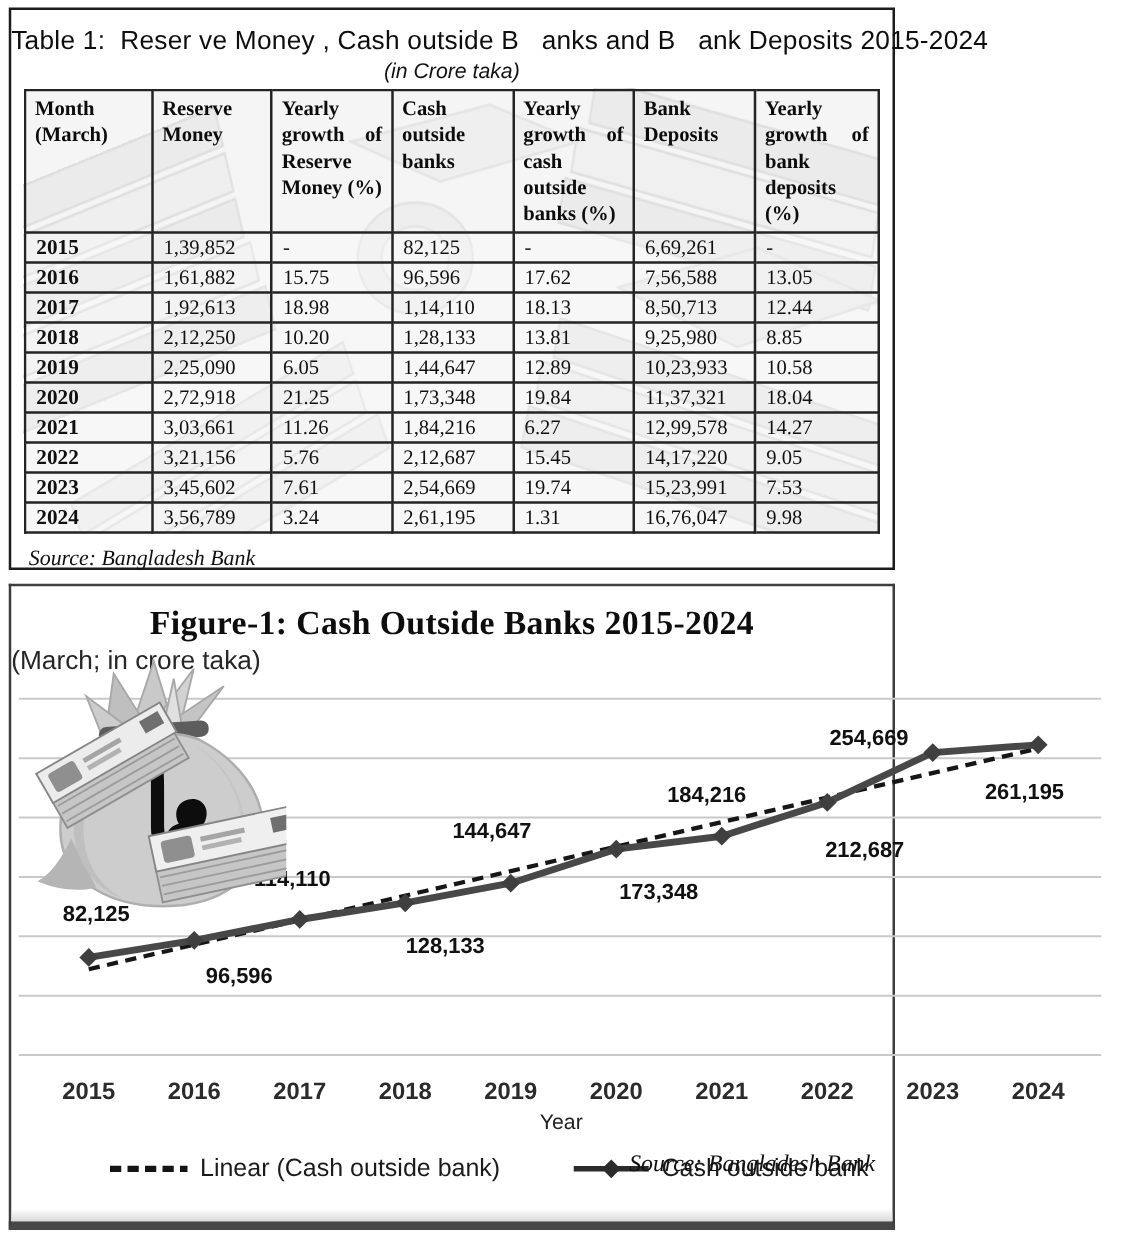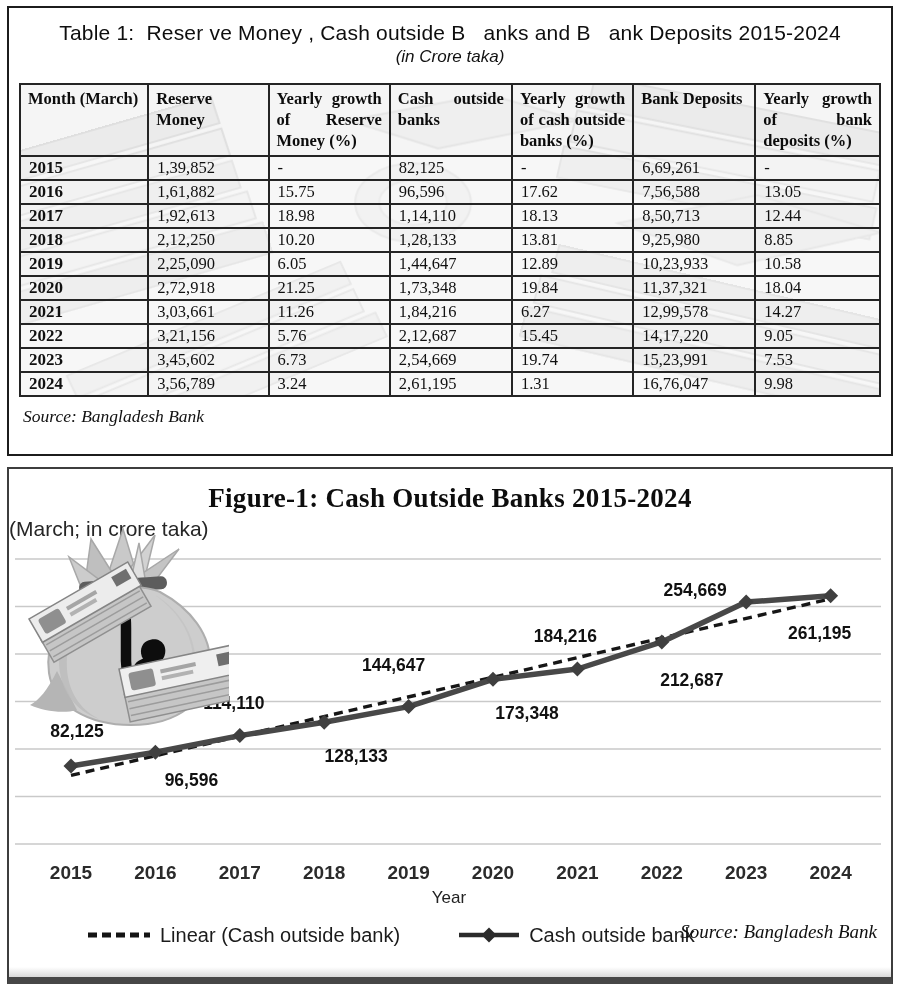--- a/index.html
+++ b/index.html
@@ -2,33 +2,33 @@
 <html><head>
 <meta charset="utf-8">
 <style>
   * { margin:0; padding:0; box-sizing:border-box; }
   html,body { background:#ffffff; }
   .page {
     position:relative; width:900px; height:986px; margin:0 auto;
     background:#ffffff; overflow:hidden;
     font-family:"Liberation Sans", sans-serif; color:#151515;
   }
-  .panel { position:absolute; left:7px; width:886px; border:2px solid #1c1c1c; background:#fff; }
+  .panel { position:absolute; left:7px; width:709px; border:2px solid #1c1c1c; background:#fff; }
 
   
   .table-panel { top:6px; height:450px; }
   .t-title {
     margin-top:12px; text-align:center; font-size:21px; letter-spacing:.2px;
     color:#0e0e0e; white-space:pre; line-height:26px;
   }
   .t-subtitle {
     text-align:center; font-family:Liberation Sans, sans-serif; font-style:italic;
     font-size:17px; line-height:21px; color:#111;
   }
-  .table-wrap { position:relative; margin:16px 10px 0 10px; }
+  .table-wrap { position:relative; margin:4px 10px 0 10px; }
   .money-texture { position:absolute; inset:0; width:100%; height:100%; z-index:0; }
   table.data-table {
     position:relative; z-index:1; width:100%; border-collapse:collapse;
     font-family:"Liberation Serif", serif;
   }
   table.data-table th, table.data-table td { border:2px solid #242424; }
   table.data-table th {
     background:rgba(255,255,255,.34); font-size:16.5px; line-height:21px;
     text-align:justify; vertical-align:top; padding:3px 7px 4px 7px; color:#0c0c0c;
   }
@@ -208,21 +208,21 @@
               <td>3,21,156</td>
               <td>5.76</td>
               <td>2,12,687</td>
               <td>15.45</td>
               <td>14,17,220</td>
               <td>9.05</td>
             </tr>
             <tr>
               <td class="year-cell">2023</td>
               <td>3,45,602</td>
-              <td>6.73</td>
+              <td>7.61</td>
               <td>2,54,669</td>
               <td>19.74</td>
               <td>15,23,991</td>
               <td>7.53</td>
             </tr>
             <tr>
               <td class="year-cell">2024</td>
               <td>3,56,789</td>
               <td>3.24</td>
               <td>2,61,195</td>

